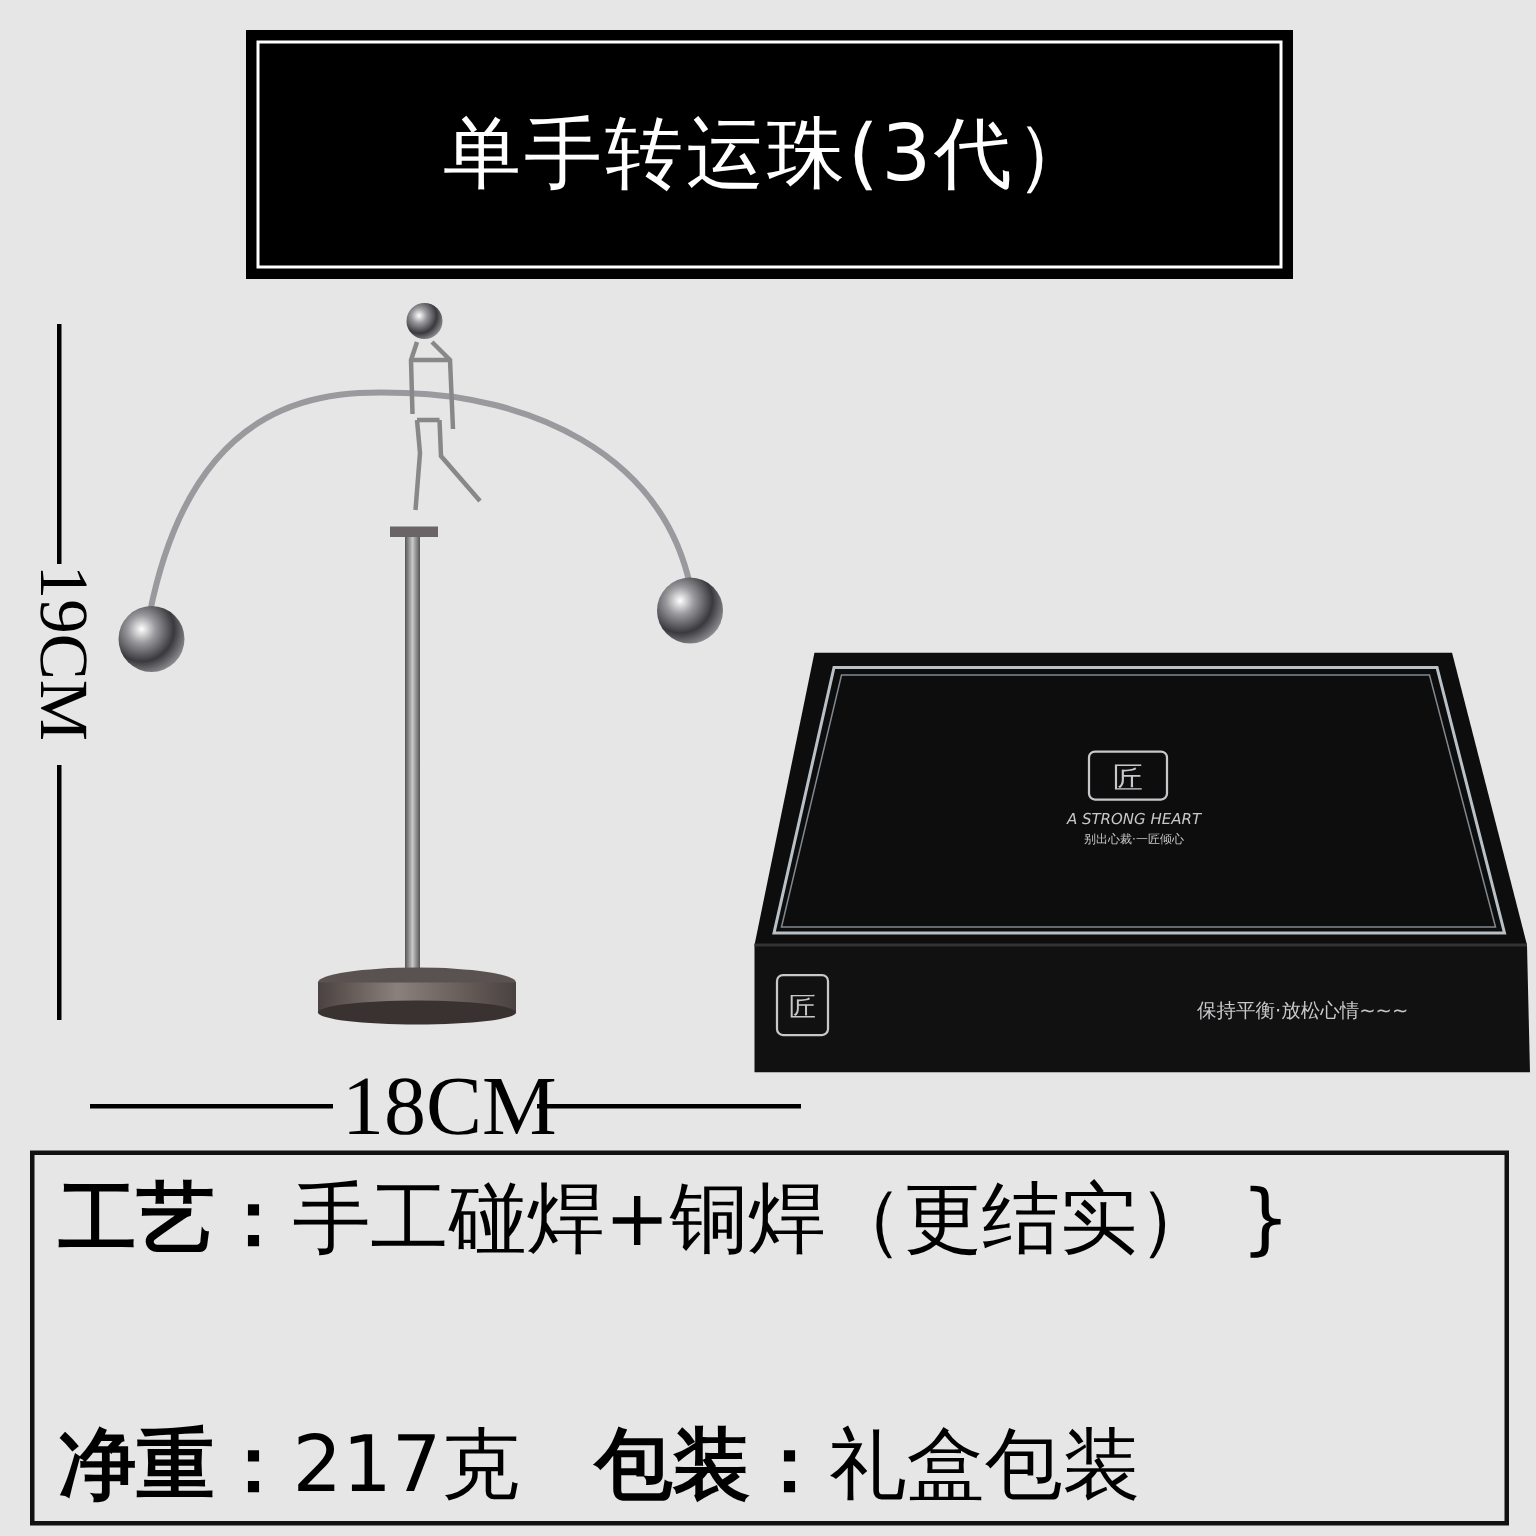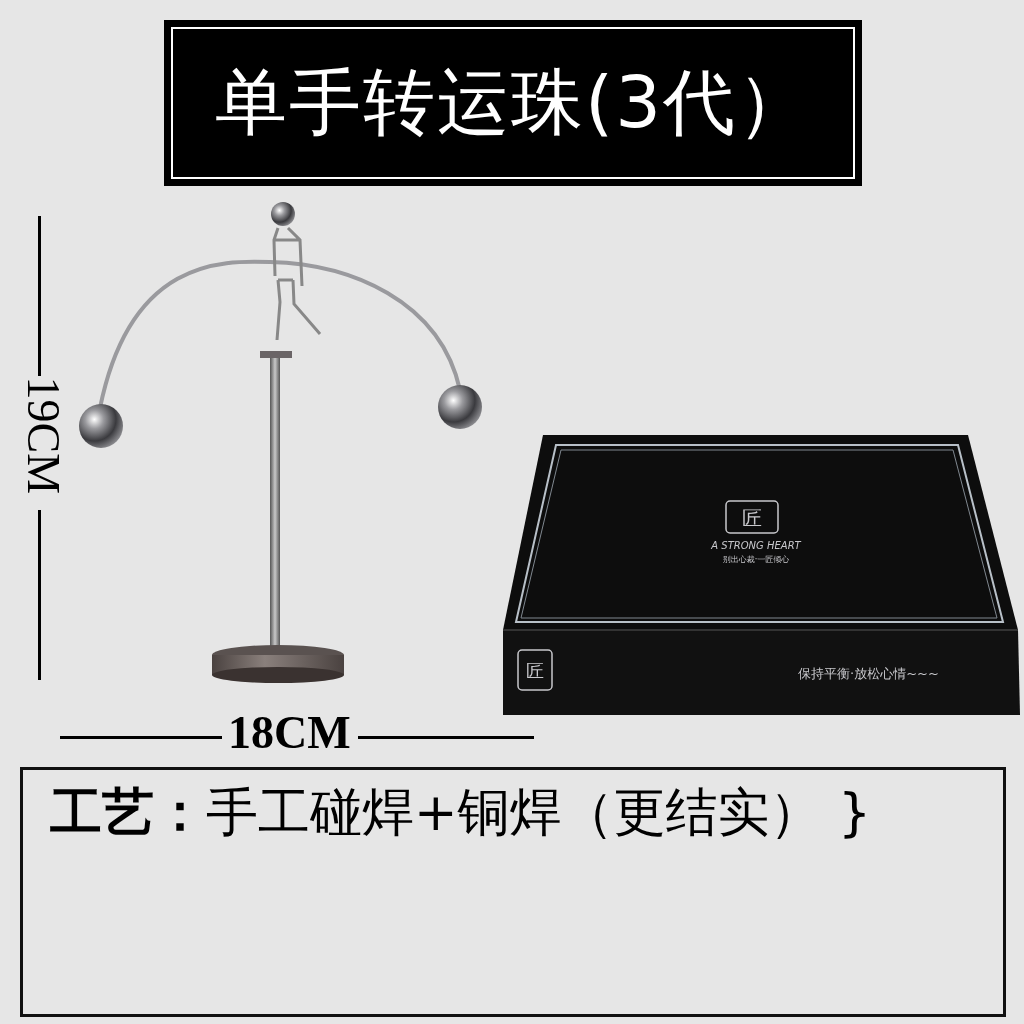--- a/index.html
+++ b/index.html
@@ -1,27 +1,27 @@
 <!DOCTYPE html>
 <html><head>
 <meta charset="utf-8">
 <style>
   html,body{margin:0;padding:0;}
   body{width:1024px;height:1024px;background:#e6e6e6;position:relative;overflow:hidden;font-family:"DejaVu Sans",sans-serif;}
   .title-box{position:absolute;left:164px;top:20px;width:698px;height:166px;background:#000;box-sizing:border-box;border:3px solid #000;}
   .title-inner{position:absolute;left:4px;top:4px;right:4px;bottom:4px;border:2px solid #fff;display:flex;align-items:center;justify-content:center;}
-  .title-text{color:#fff;font-size:72px;letter-spacing:2px;font-family:"DejaVu Sans",sans-serif;}
+  .title-text{color:#fff;font-size:52px;letter-spacing:2px;font-family:"DejaVu Sans",sans-serif;}
   .dim-v-line{position:absolute;left:38px;width:3px;background:#000;}
   .dim-v-label{position:absolute;left:-12px;top:405px;width:110px;text-align:center;transform:rotate(90deg);font-family:"Liberation Serif","DejaVu Serif",serif;font-size:46px;color:#000;}
   .dim-h-line{position:absolute;top:736px;height:3px;background:#000;}
-  .dim-h-label{position:absolute;left:228px;top:706px;font-family:"Liberation Serif","DejaVu Serif",serif;font-size:46px;color:#000;font-weight:bold;}
+  .dim-h-label{position:absolute;left:228px;top:706px;font-family:"Liberation Serif","DejaVu Serif",serif;font-size:56px;color:#000;}
   .product{position:absolute;left:60px;top:200px;width:500px;height:520px;}
   .box{position:absolute;left:498px;top:435px;width:525px;height:280px;}
   .specs{position:absolute;left:20px;top:767px;width:986px;height:250px;box-sizing:border-box;border:3px solid #111;}
-  .spec-row{position:absolute;left:27px;font-size:52px;color:#000;white-space:nowrap;}
+  .spec-row{position:absolute;left:16px;font-size:52px;color:#000;white-space:nowrap;}
   .spec-row .k{font-weight:bold;}
   .spec-row .gap{display:inline-block;width:50px;}
 </style>
 </head>
 <body>
 
 <div class="title-box">
   <div class="title-inner">
     <span class="title-text">单手转运珠(3代）</span>
   </div>
@@ -92,13 +92,16 @@
   <text x="37" y="242" text-anchor="middle" fill="#c8c8cc" font-size="18" font-family="DejaVu Sans, sans-serif">匠</text>
 
   <text x="300" y="243" fill="#c8c8cc" font-size="13" font-family="DejaVu Sans, sans-serif">保持平衡·放松心情~~~</text>
 </svg>
 
 <div class="specs">
   <div class="spec-row" style="top:8px;">
     <span class="k">工艺：</span><span>手工碰焊+铜焊（更结实）</span>
   }
   </div>
+  <div class="spec-row" style="top:172px;">
+    <span class="k">净重：</span><span>217克</span><span class="gap"></span><span class="k">包装：</span><span>礼盒包装</span>
+  </div>
 </div>
 
 </body></html>

